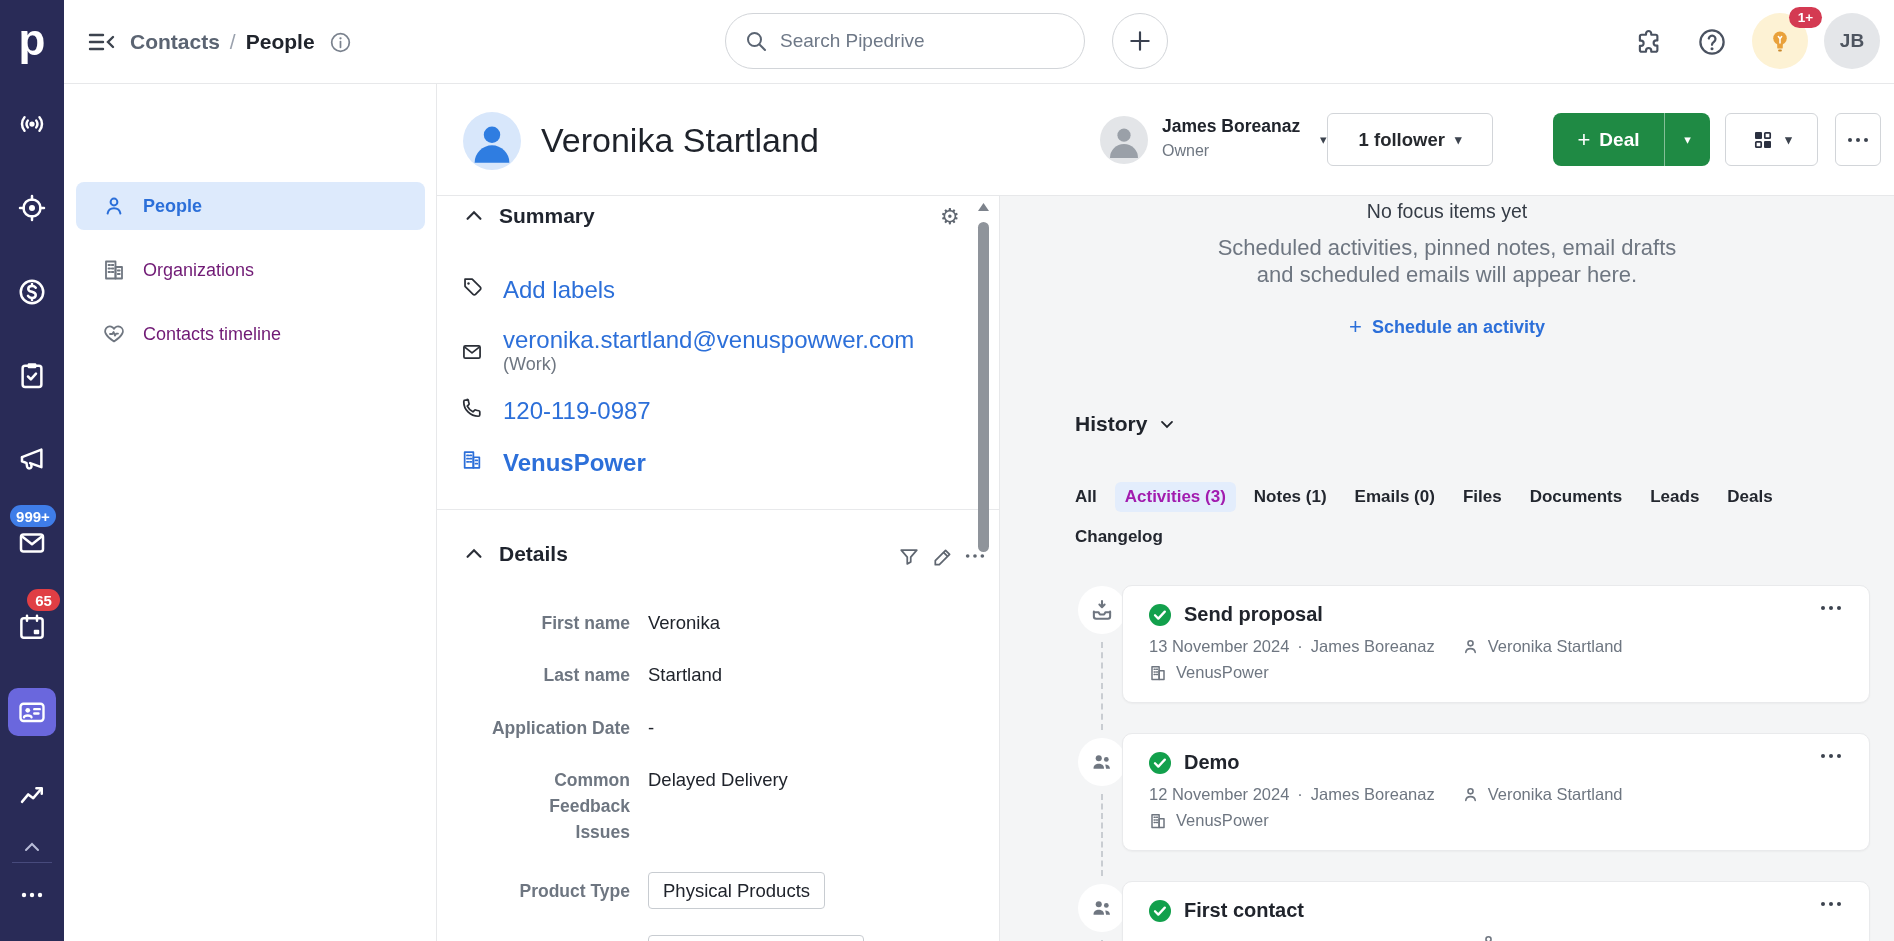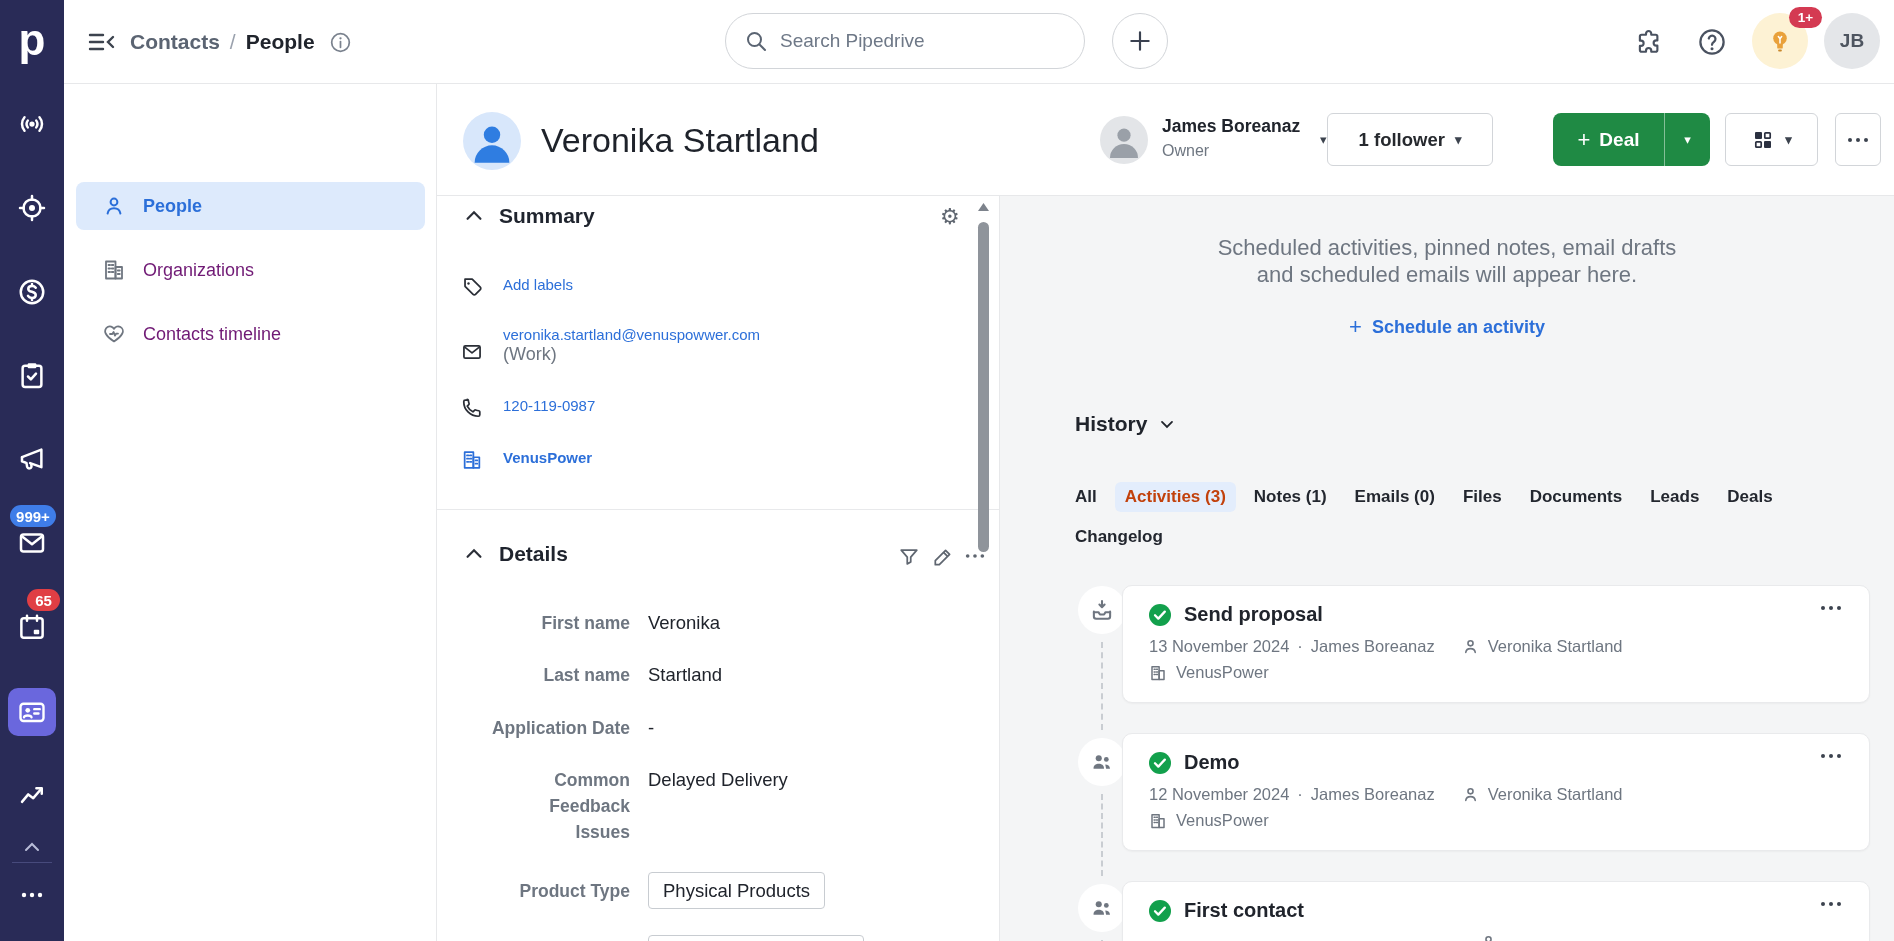--- a/index.html
+++ b/index.html
@@ -86,21 +86,21 @@
   .grid-btn{position:absolute;left:1288px;top:29px;width:93px;height:53px}
   .more-btn{position:absolute;left:1398px;top:29px;width:46px;height:53px}
 
   
   .lpanel{position:absolute;left:437px;top:196px;width:563px;height:745px;background:#fff;
           border-right:1px solid #e7e8ea;overflow:hidden;z-index:2}
   .sec-head{position:absolute;display:flex;align-items:center;gap:14px;font-size:21px;font-weight:700;color:#1f242e}
   .sec-chevron{width:22px;height:22px;color:#2b2f38;cursor:pointer}
   .srow{position:absolute;display:flex;gap:20px;align-items:flex-start}
   .srow .ic{width:22px;height:22px;color:#2a2e36;flex:none}
-  .blue-link{font-size:15px;color:#2c6fd9;text-decoration:none;cursor:pointer}
+  .blue-link{font-size:24px;color:#2c6fd9;text-decoration:none;cursor:pointer}
   .muted{font-size:18px;color:#6e7681}
   .hdivider{position:absolute;left:0;top:313px;width:563px;height:1px;background:#e8e9eb}
   .mini-ic{position:absolute;width:22px;height:22px;color:#5f6670;cursor:pointer}
   .drows{position:absolute;left:0;top:414px;width:540px}
   .drow{display:flex;align-items:flex-start;margin-bottom:26px}
   .dlabel{width:193px;text-align:right;font-size:17.5px;font-weight:600;color:#6e7681;
           flex:none;line-height:1.5}
   .dvalue{margin-left:18px;font-size:18.5px;color:#20242c;line-height:1.4}
   .drow.tall .dlabel{padding-left:67px}
   .chip{border:1px solid #c8ccd1;border-radius:4px;padding:5px 14px;display:inline-block;cursor:pointer}
@@ -113,21 +113,21 @@
           overflow:hidden;z-index:1}
   .focus-title{position:absolute;left:0;top:4px;width:100%;text-align:center;font-size:19.5px;
                font-weight:500;color:#353c46}
   .focus-line{position:absolute;left:0;width:100%;text-align:center;font-size:22px;color:#6e7681}
   .focus-cta{position:absolute;left:0;top:118px;width:100%;display:flex;justify-content:center;
              align-items:center;gap:10px;font-size:18px;font-weight:700;color:#2c6fd9;cursor:pointer}
   .hist-head{position:absolute;left:75px;top:216px;display:flex;align-items:center;gap:10px;
              font-size:21px;font-weight:700;color:#20242c;cursor:pointer}
   .tabs{position:absolute;left:65px;top:286px;width:790px;display:flex;flex-wrap:wrap;gap:10px 8px}
   .tab{font-size:17px;font-weight:700;color:#23272f;padding:5px 10px;border-radius:6px;cursor:pointer;white-space:nowrap}
-  .tab.active{background:#e3edfc;color:#c2410c}
+  .tab.active{background:#e3edfc;color:#a21caf}
   .tl-node{position:absolute;left:78px;width:48px;height:48px;border-radius:50%;background:#fff;
            display:flex;align-items:center;justify-content:center;color:#6f7680}
   .tl-line{position:absolute;left:101px;width:0;border-left:2px dashed #c9cdd2}
   .card{position:absolute;left:122px;width:748px;height:118px;background:#fff;border:1px solid #e9eaec;
         border-radius:10px;box-shadow:0 1px 2px rgba(20,24,31,.04);padding:17px 26px}
   .card-title-row{display:flex;align-items:center;gap:13px}
   .card-title{font-size:20px;font-weight:700;color:#20242c}
   .card-dots{position:absolute;right:24px;top:18px;width:26px;height:20px;color:#3c434e;cursor:pointer}
   .card-meta{display:flex;align-items:center;gap:8px;margin-top:11px;font-size:16.5px;color:#6e7681}
   .card-meta .ic{width:19px;height:19px;color:#6f7680}
@@ -469,20 +469,21 @@
     <span class="lscroll-arrow">
       <svg width="13" height="10" viewBox="0 0 13 10" fill="currentColor">
           <path d="M6.5 1L12 9H1z"></path>
         </svg>
     </span>
     <div class="lscroll-thumb"></div>
   </section>
 
   <section class="rpanel">
 
+    <div class="focus-title">No focus items yet</div>
     <div class="focus-line" style="top:39px">Scheduled activities, pinned notes, email drafts</div>
     <div class="focus-line" style="top:66px">and scheduled emails will appear here.</div>
     <div class="focus-cta">
       <span style="font-size:22px;font-weight:400">+</span>
       <span>Schedule an activity</span>
     </div>
 
     <div class="hist-head">
       <span>History</span>
       <svg width="20" height="20" viewBox="0 0 24 24" fill="none" stroke="currentColor" stroke-width="2.2" stroke-linecap="round">

